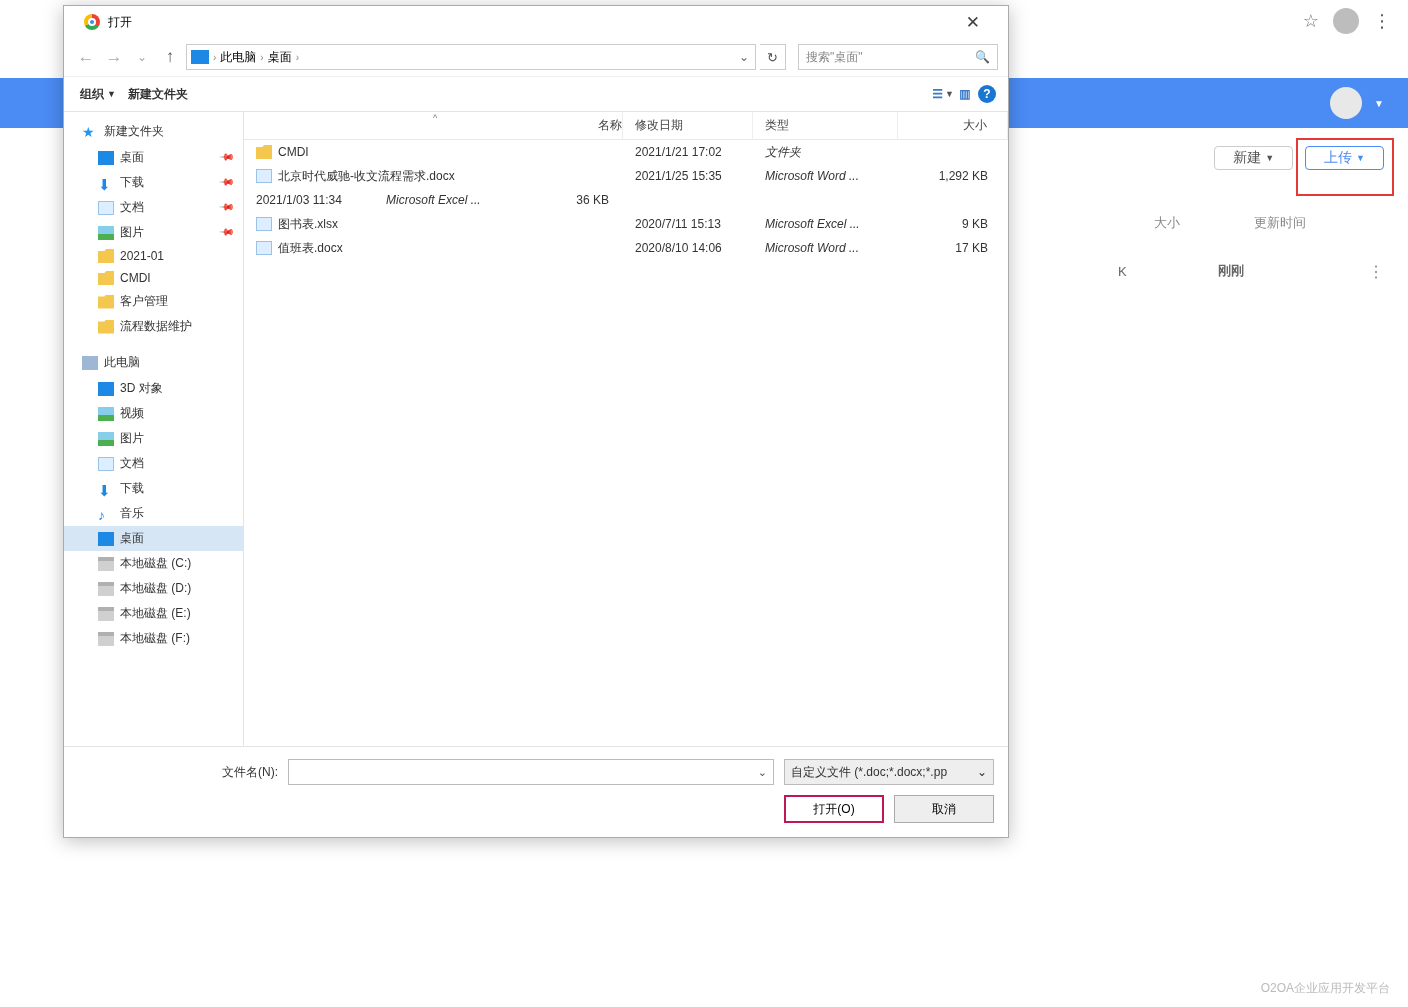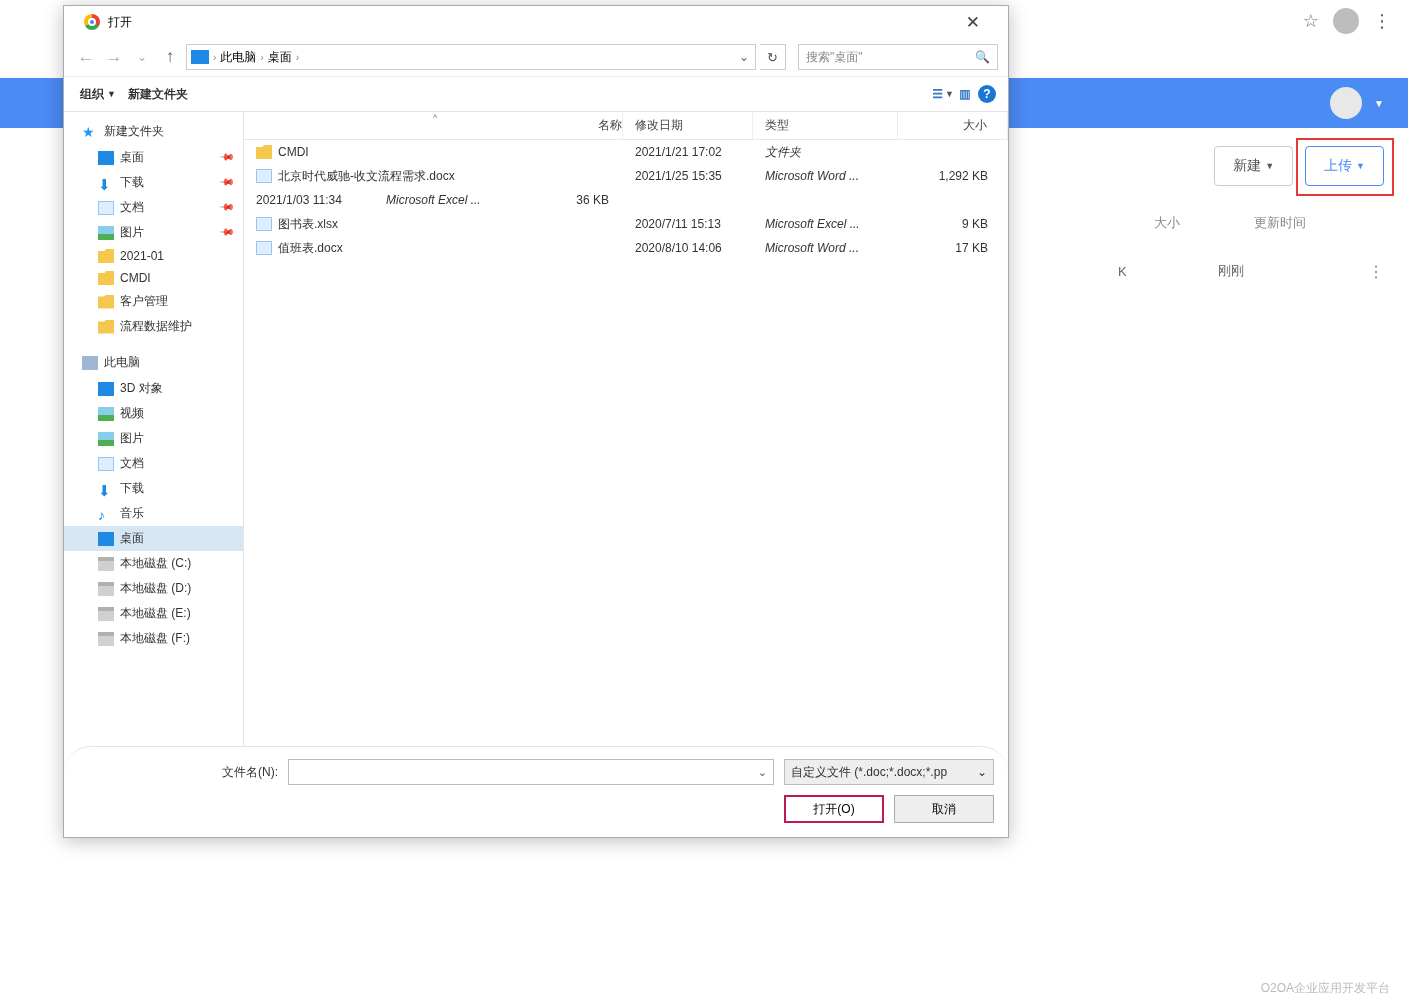--- a/index.html
+++ b/index.html
@@ -10,32 +10,32 @@
 .star { font-size: 18px; color: #777; }
 .avatar-circle { width: 26px; height: 26px; border-radius: 50%; background: #bdbdbd; }
 .kebab { font-size: 18px; color: #555; letter-spacing: -1px; }
 
 
 .web-bar { position: absolute; top: 78px; left: 0; right: 0; height: 50px; background: #4b8bf4; display: flex; justify-content: flex-end; align-items: center; padding-right: 24px; gap: 12px; }
 .web-user-avatar { width: 32px; height: 32px; border-radius: 50%; background: #e8e8e8; }
 .web-user-chevron { color: #fff; font-size: 10px; }
 
 .web-actions { position: absolute; top: 146px; right: 24px; display: flex; gap: 12px; }
-.web-btn { height: 40px; padding: 0 18px; border: 1px solid #ccc; border-radius: 4px; background: #fff; font-size: 14px; color: #555; display: flex; align-items: center; gap: 4px; }
+.web-btn { height: 24px; padding: 0 18px; border: 1px solid #ccc; border-radius: 4px; background: #fff; font-size: 14px; color: #555; display: flex; align-items: center; gap: 4px; }
 .web-btn.highlight { border: 1px solid #4b8bf4; color: #4b8bf4; }
 .highlight-box { position: absolute; top: 138px; right: 14px; width: 98px; height: 58px; border: 2px solid #e53935; pointer-events: none; }
 .caret { font-size: 9px; }
 
 .web-cols { position: absolute; top: 210px; right: 24px; height: 26px; color: #888; font-size: 13px; display: flex; align-items: center; }
 .web-col-size { width: 100px; }
 .web-col-time { width: 130px; }
 
 .web-row { position: absolute; top: 256px; right: 24px; height: 30px; display: flex; align-items: center; font-size: 13px; color: #666; }
 .web-row .c1 { width: 100px; }
-.web-row .c2 { width: 130px; }
+.web-row .c2 { width: 130px; font-weight: bold; }
 .web-row-more { font-size: 16px; color: #888; padding-left: 20px; }
 
 .watermark { position: absolute; bottom: 10px; right: 18px; font-size: 12px; color: #bbb; }
 
 
 .dialog { position: absolute; top: 5px; left: 63px; width: 946px; height: 833px; background: #fff; border: 1px solid #aaa; box-shadow: 0 3px 18px rgba(0,0,0,.25); display: flex; flex-direction: column; }
 
 .dlg-title { height: 32px; display: flex; align-items: center; padding: 0 20px; font-size: 12px; }
 .dlg-title .chrome-icon { width: 16px; height: 16px; border-radius: 50%; background: conic-gradient(#ea4335 0 120deg,#34a853 120deg 240deg,#fbbc05 240deg 360deg); position: relative; margin-right: 8px; }
 .dlg-title .chrome-icon::after { content: ""; position: absolute; inset: 4px; border-radius: 50%; background: #4285f4; border: 2px solid #fff; }
@@ -85,21 +85,21 @@
 .fh-size { width: 110px; text-align: right; padding-right: 20px; justify-content: flex-end; border-right: none; }
 
 .file-rows { flex: 1; overflow: auto; }
 .file-row { height: 24px; display: flex; align-items: center; font-size: 12px; color: #333; }
 .file-row > div { padding-left: 12px; }
 .fr-name { flex: 1; display: flex; align-items: center; gap: 6px; }
 .fr-date { width: 130px; }
 .fr-type { width: 145px; white-space: nowrap; overflow: hidden; text-overflow: ellipsis; font-style: italic; }
 .fr-size { width: 110px; text-align: right; padding-right: 20px; }
 
-.dlg-footer { border-top: 1px solid #e4e4e4; padding: 12px 14px 14px; border-radius: 27px; }
+.dlg-footer { border-top: 1px solid #e4e4e4; padding: 12px 14px 14px; }
 .foot-row1 { display: flex; align-items: center; gap: 10px; margin-bottom: 10px; }
 .foot-label { font-size: 12px; color: #333; width: 200px; text-align: right; }
 .foot-combo { flex: 1; height: 26px; border: 1px solid #bbb; display: flex; align-items: center; justify-content: flex-end; padding-right: 6px; font-size: 11px; color: #555; }
 .foot-filter { width: 210px; height: 26px; border: 1px solid #bbb; background: #eee; display: flex; align-items: center; justify-content: space-between; padding: 0 6px; font-size: 12px; color: #333; }
 .foot-row2 { display: flex; justify-content: flex-end; gap: 10px; }
 .foot-btn { width: 100px; height: 28px; border: 1px solid #aaa; background: #eee; font-size: 12px; }
 .foot-btn.primary { border: 2px solid #be185d; background: #fff; }
 
 ::-webkit-scrollbar { width: 16px; }
 ::-webkit-scrollbar-thumb { background: #c8c8c8; }

